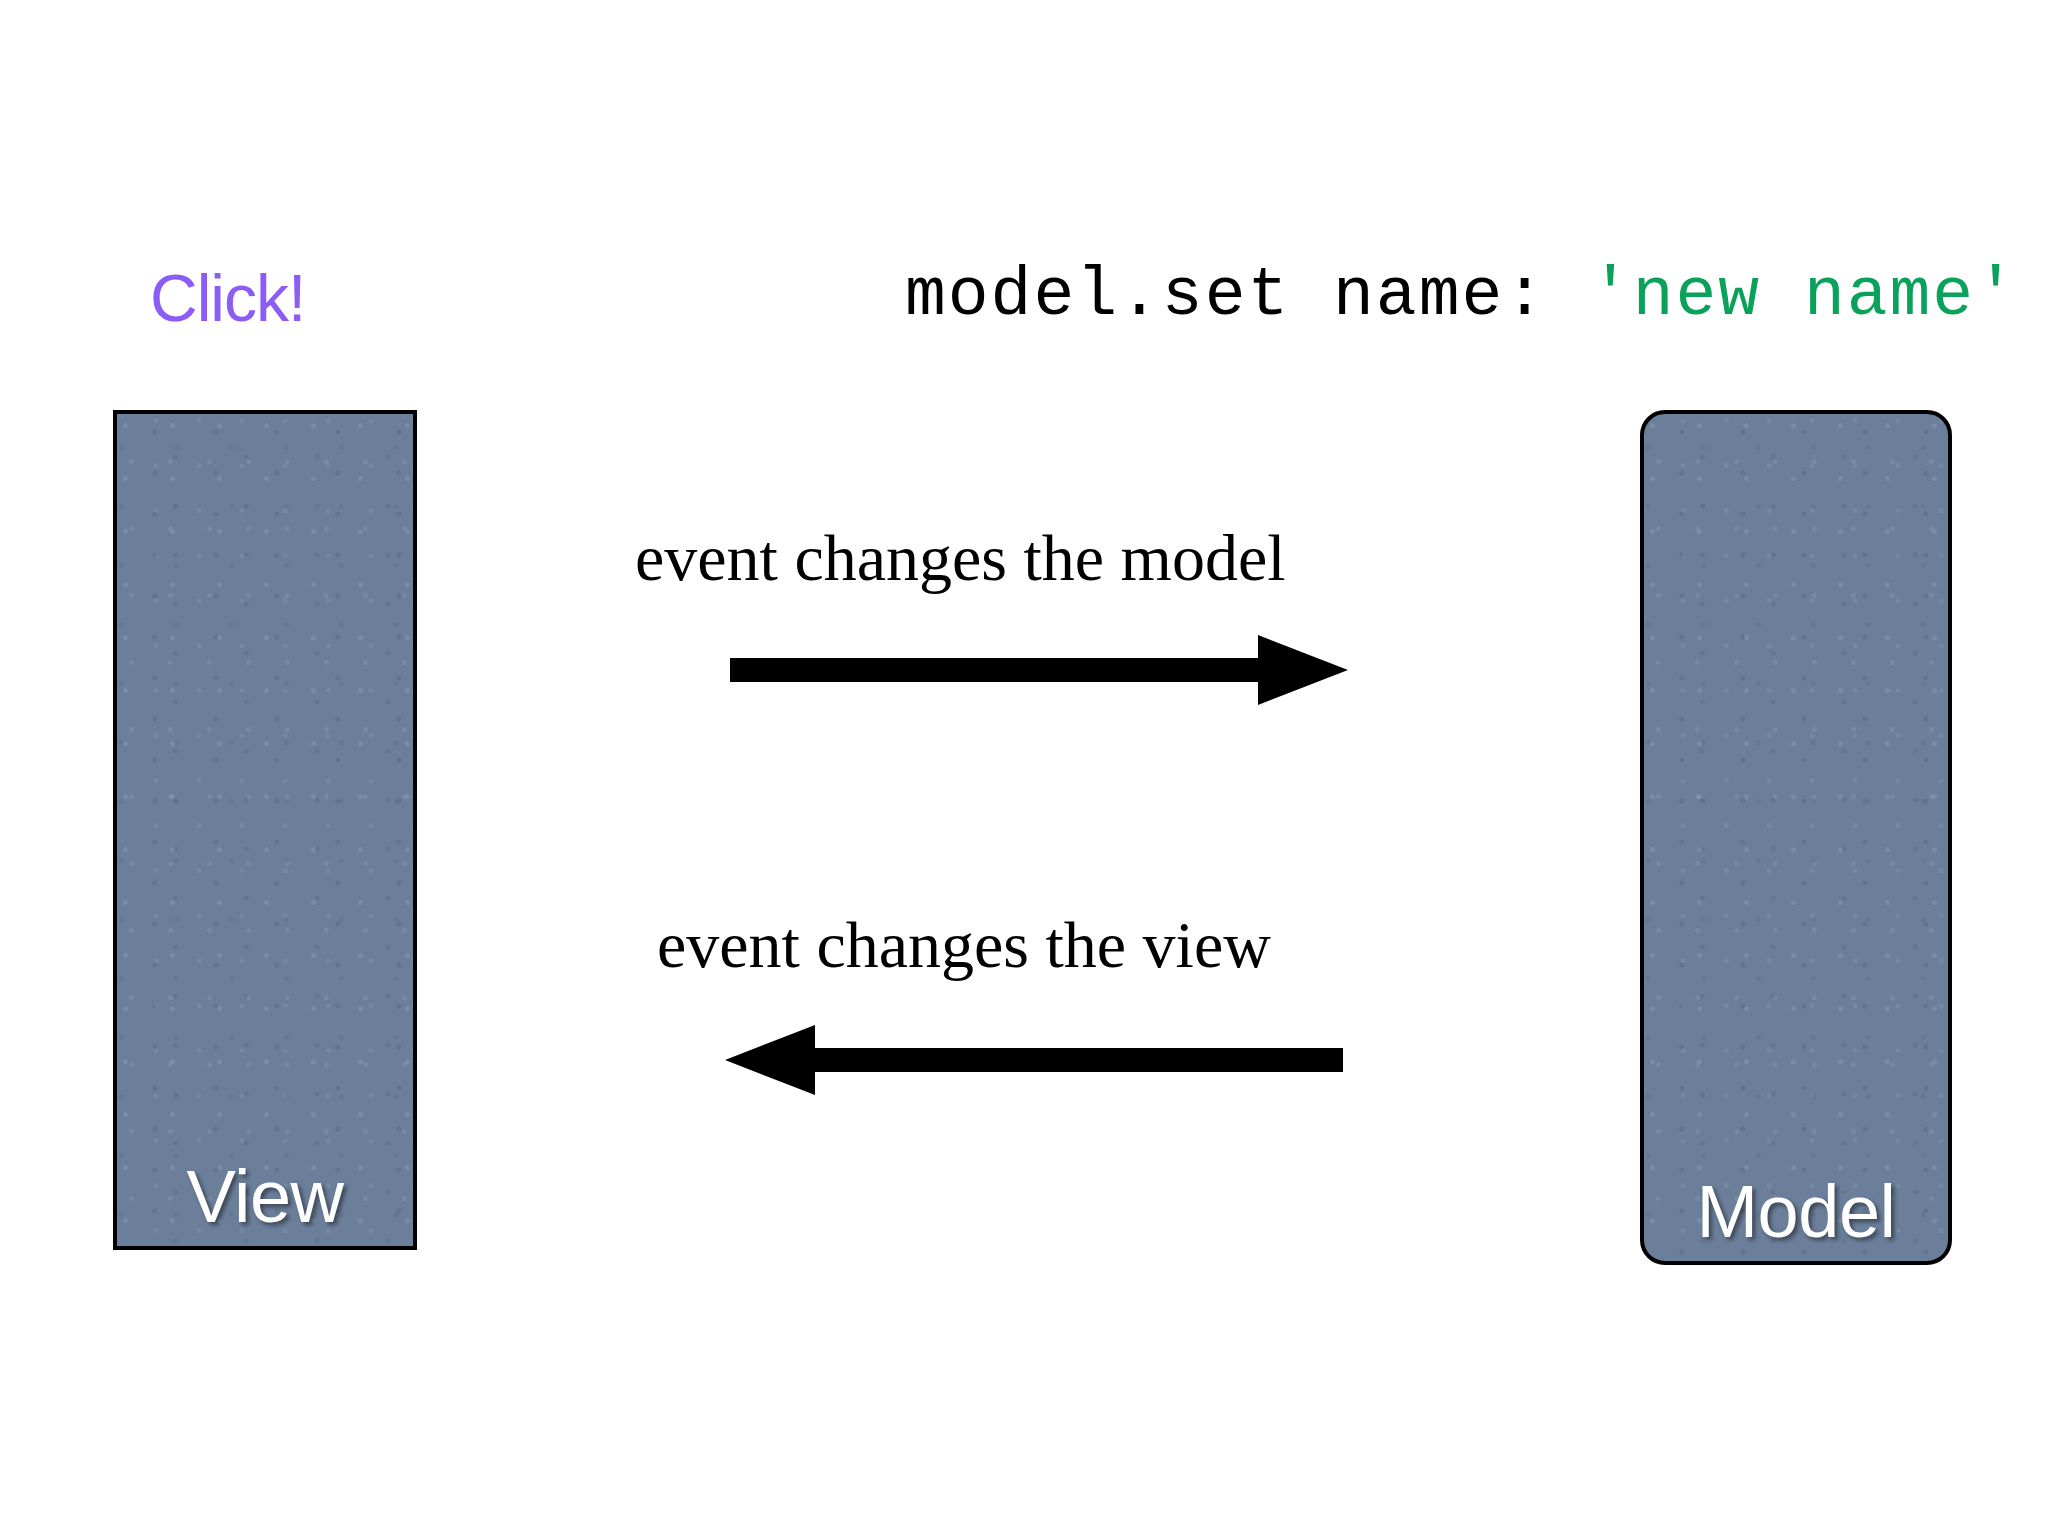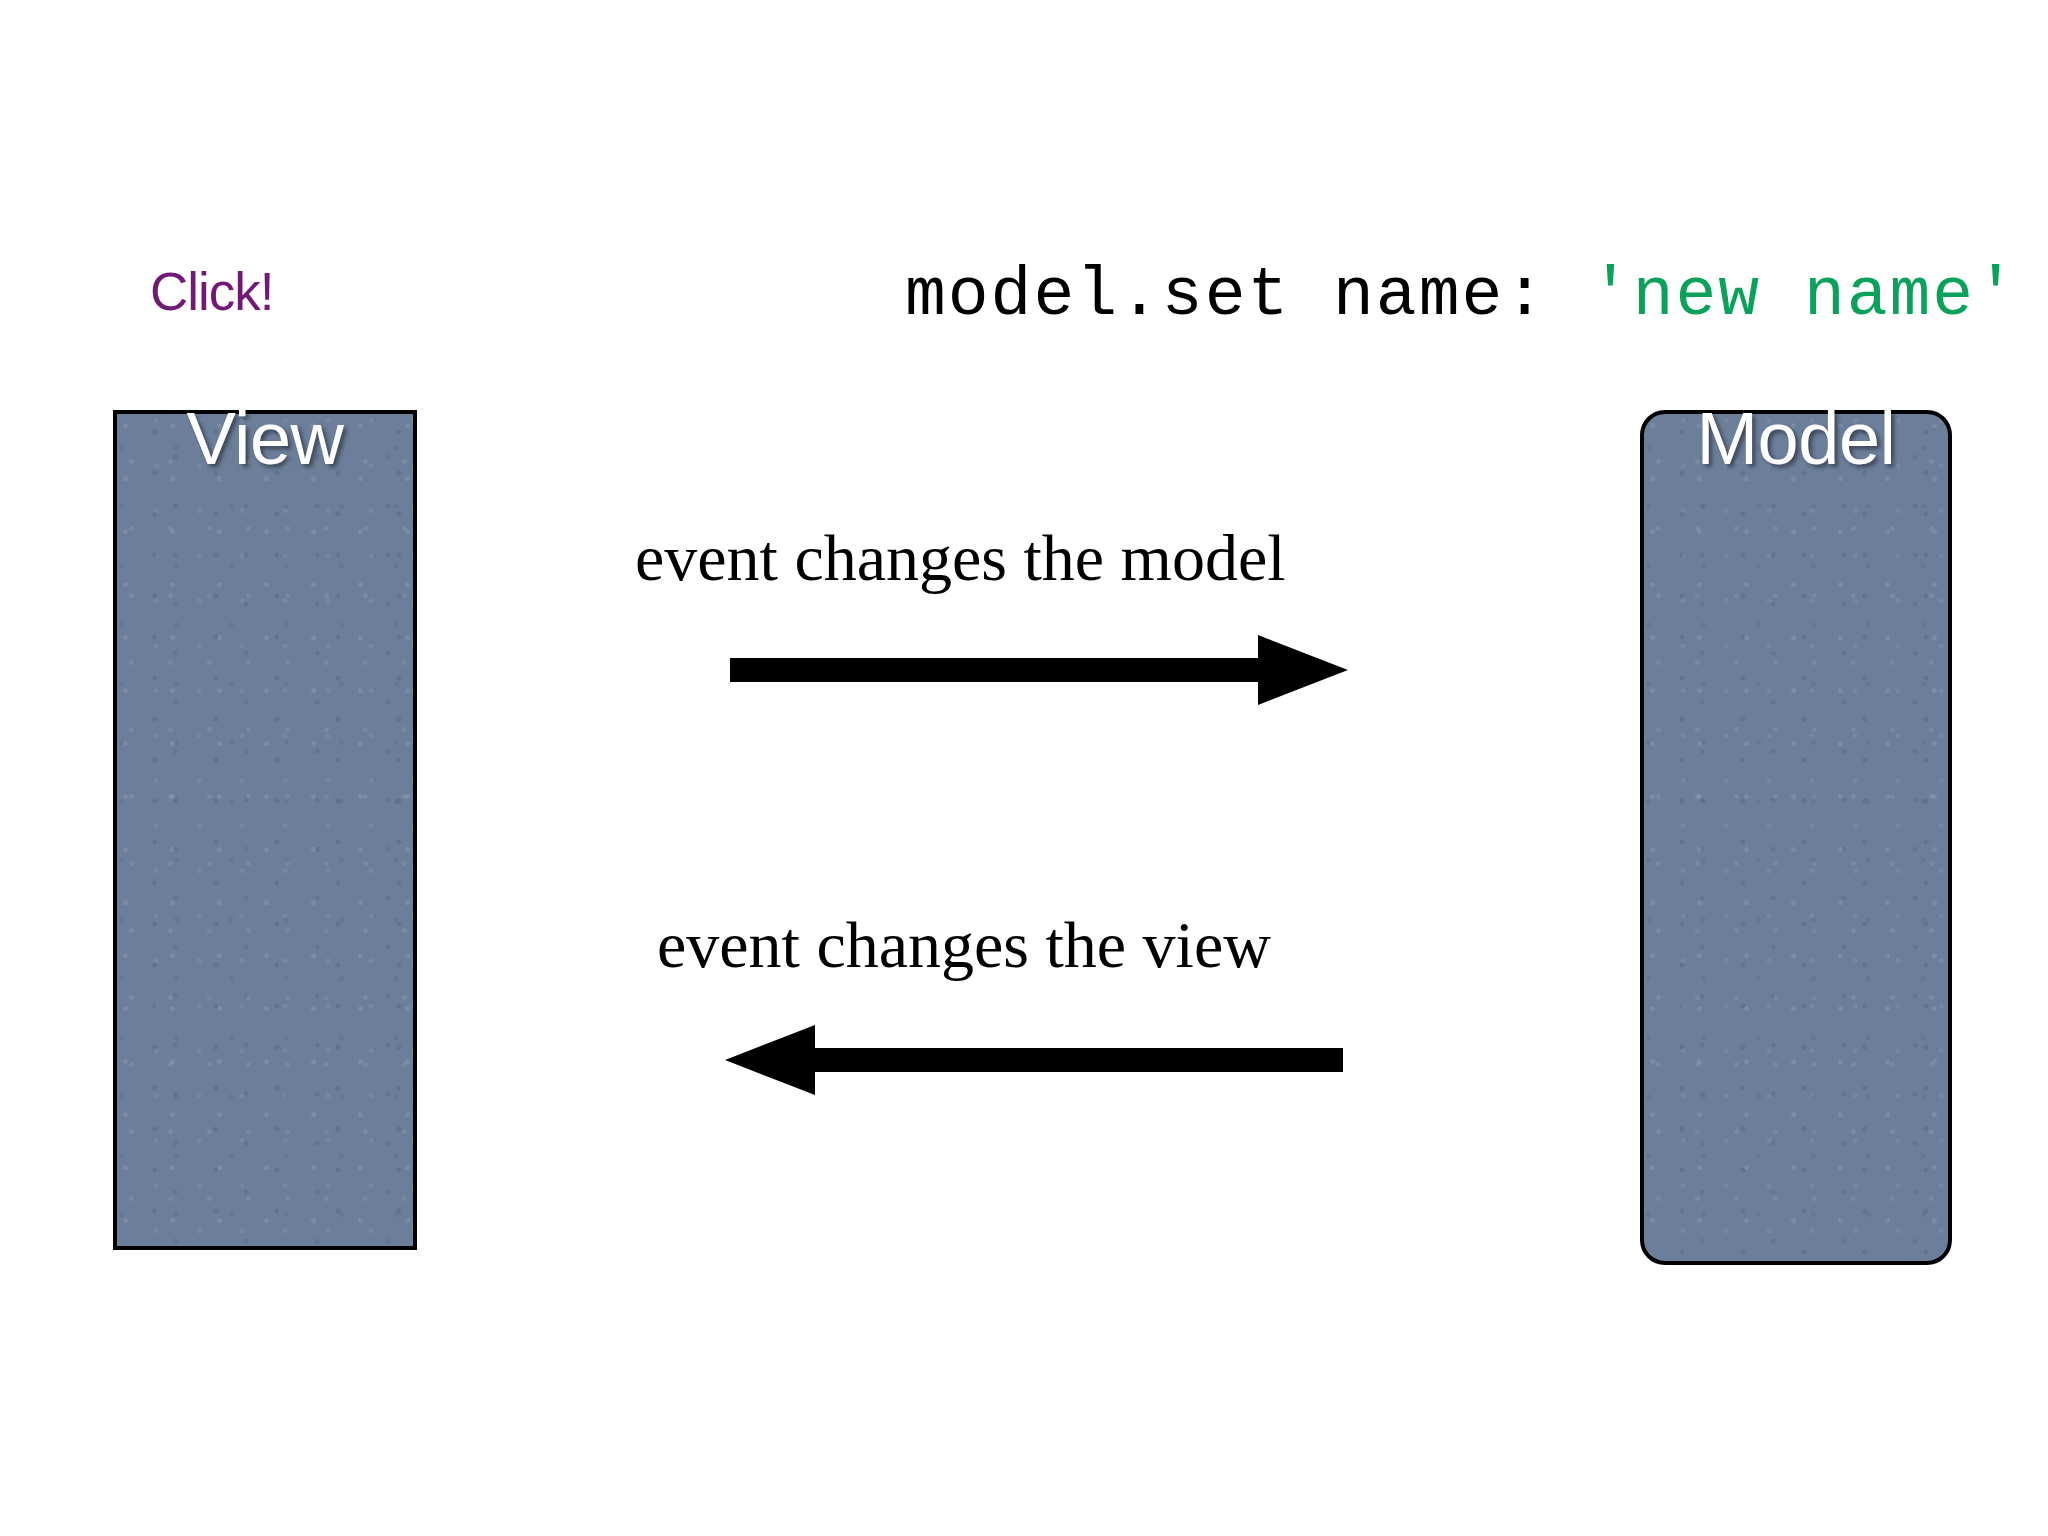--- a/index.html
+++ b/index.html
@@ -18,23 +18,23 @@
     background: #ffffff;
     overflow: hidden;
   }
 
   
   .click-label {
     position: absolute;
     left: 150px;
     top: 265px;
     font-family: "Liberation Sans", sans-serif;
-    font-size: 53px;
+    font-size: 66px;
     font-weight: 400;
-    color: #701a75;
+    color: #8b5cf6;
     letter-spacing: -1px;
     line-height: 1;
     white-space: nowrap;
   }
 
   
   .code-line {
     position: absolute;
     left: 905px;
     top: 262px;
@@ -59,21 +59,21 @@
     background-color: #6b7f9b;
     background-image:
       radial-gradient(circle at 18% 22%, rgba(255,255,255,0.10) 0 2px, transparent 3px),
       radial-gradient(circle at 62% 44%, rgba(0,0,0,0.09) 0 2px, transparent 3px),
       radial-gradient(circle at 37% 71%, rgba(255,255,255,0.08) 0 2px, transparent 3px),
       radial-gradient(circle at 82% 88%, rgba(0,0,0,0.07) 0 2px, transparent 3px),
       radial-gradient(circle at 8% 57%, rgba(0,0,0,0.06) 0 2px, transparent 3px),
       radial-gradient(circle at 91% 15%, rgba(255,255,255,0.07) 0 2px, transparent 3px);
     background-size: 47px 53px, 61px 41px, 39px 67px, 71px 49px, 55px 59px, 43px 45px;
     display: flex;
-    align-items: flex-start;
+    align-items: flex-end;
     justify-content: center;
   }
   #view-box {
     left: 113px;
     top: 410px;
     width: 304px;
     height: 840px;
   }
   #model-box {
     left: 1640px;

